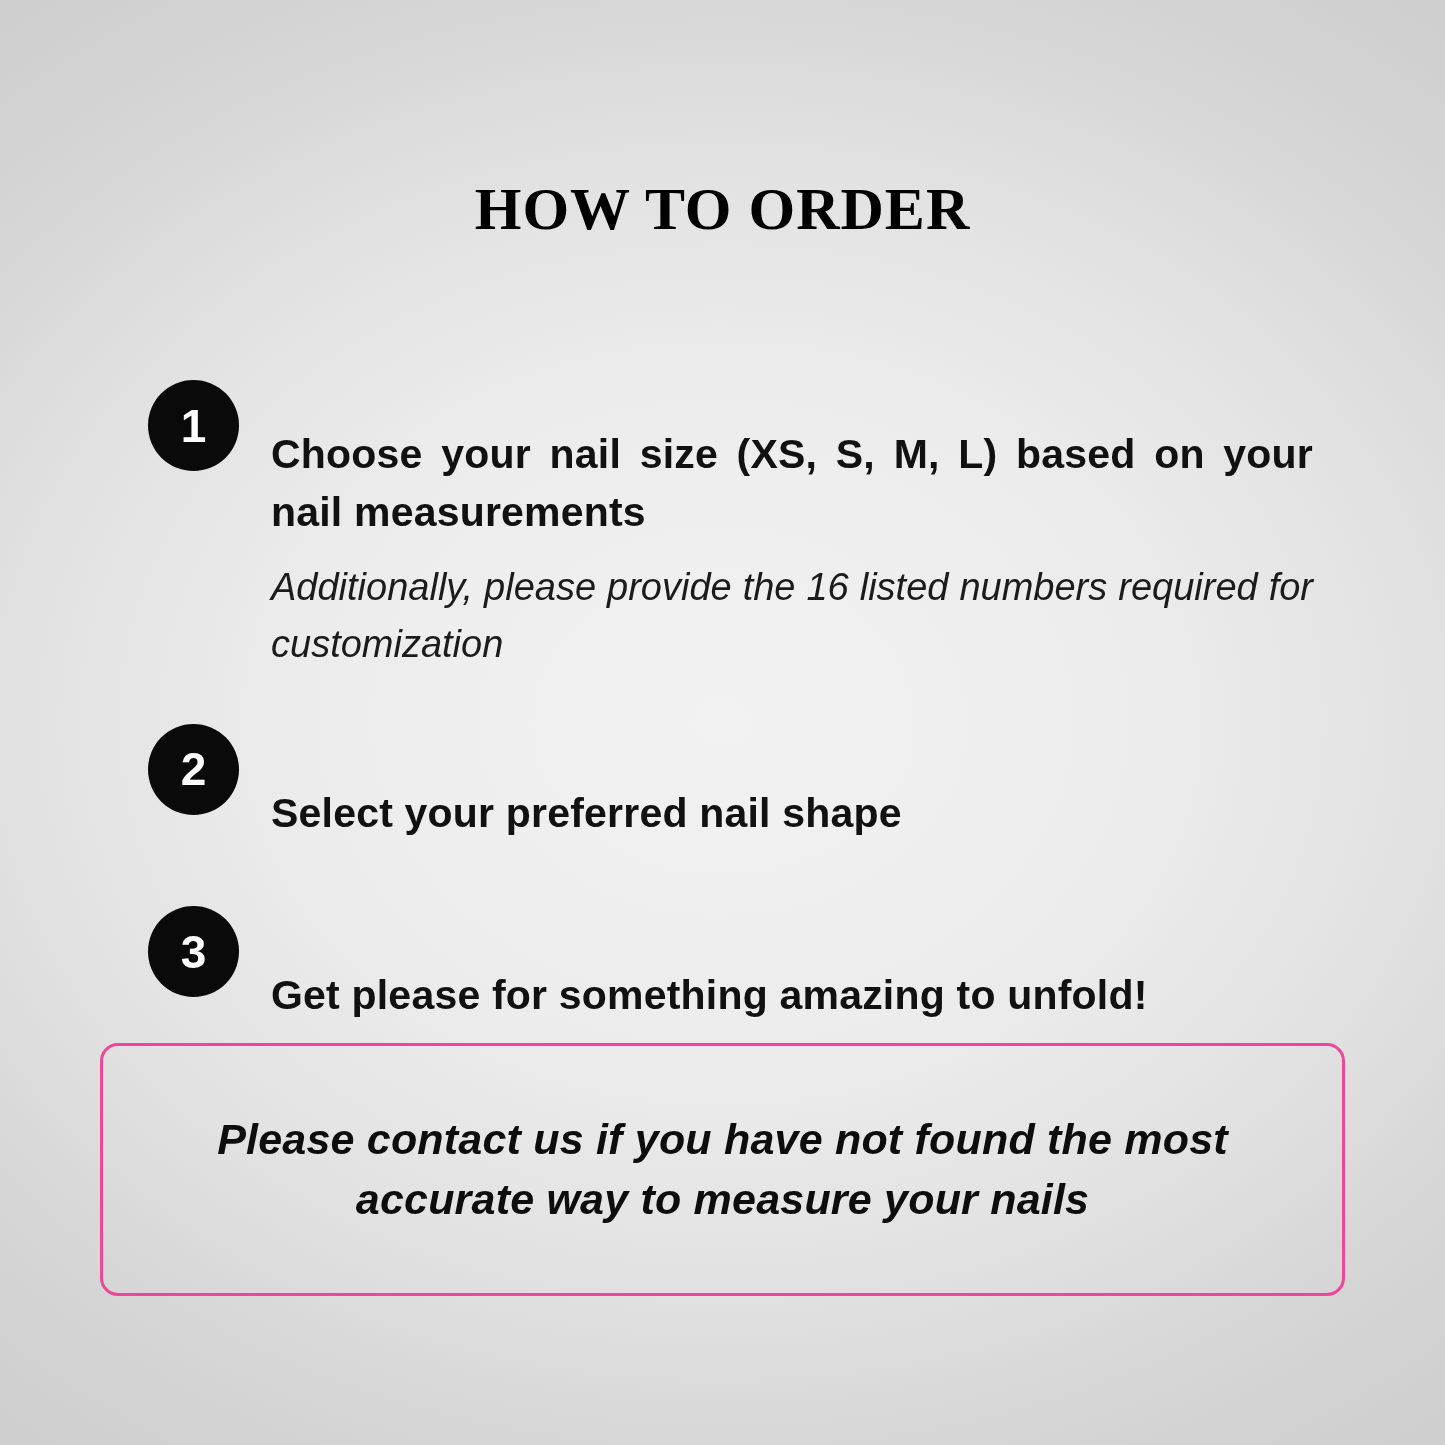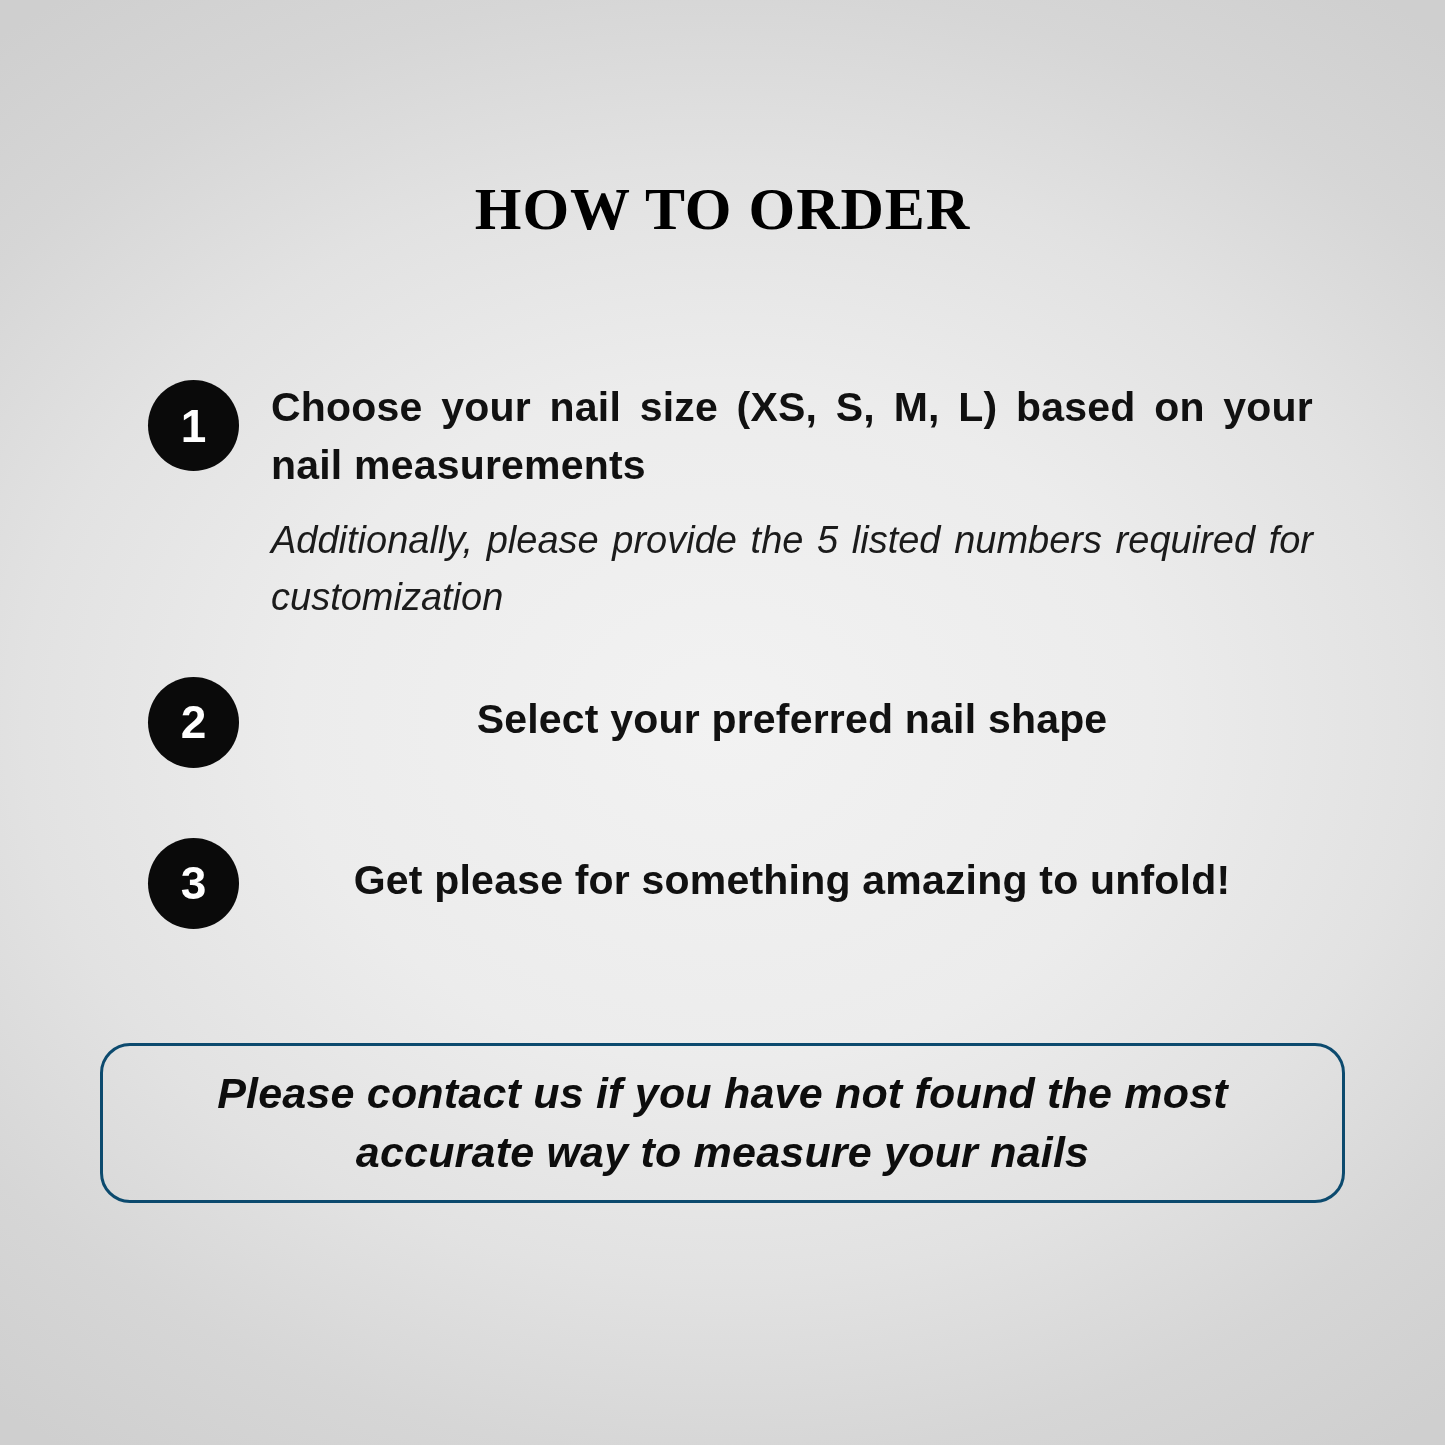--- a/index.html
+++ b/index.html
@@ -71,24 +71,25 @@
   }
 
   .step-text {
     font-size: 41px;
     font-weight: bold;
     line-height: 1.42;
     color: #111;
     text-align: justify;
     text-justify: inter-word;
     letter-spacing: 0.2px;
+    margin-top: 47px;
   }
 
   .step-text.nojustify {
-    text-align: center;
+    text-align: left;
   }
 
   .step-sub {
     margin-top: 18px;
     font-size: 38px;
     font-style: italic;
     line-height: 1.48;
     color: #1b1b1b;
     text-align: justify;
     text-justify: inter-word;
@@ -99,24 +100,24 @@
   .step-3 { margin-bottom: 0; }
 
   .step-2 .badge, .step-3 .badge { margin-top: 0; }
   .step-2 .step-text, .step-3 .step-text { line-height: 1.1; padding-top: 20px; }
 
   .note-box {
     position: absolute;
     left: 100px;
     top: 1043px;
     width: 1245px;
-    height: 160px;
+    height: 253px;
     box-sizing: border-box;
-    border: 3px solid #0c4a6e;
-    border-radius: 30px;
+    border: 3px solid #ec4899;
+    border-radius: 18px;
     display: flex;
     align-items: center;
     justify-content: center;
   }
 
   .note-text {
     font-size: 43px;
     font-weight: bold;
     font-style: italic;
     line-height: 1.38;
@@ -132,21 +133,21 @@
 <div class="page">
 
   <div class="title">HOW TO ORDER</div>
 
   <div class="steps">
 
     <div class="step step-1">
       <div class="badge">1</div>
       <div class="step-body">
         <div class="step-text">Choose your nail size (XS, S, M, L) based on your nail measurements</div>
-        <div class="step-sub">Additionally, please provide  the 5 listed numbers required for customization</div>
+        <div class="step-sub">Additionally, please provide  the 16 listed numbers required for customization</div>
       </div>
     </div>
 
     <div class="step step-2">
       <div class="badge">2</div>
       <div class="step-body">
         <div class="step-text nojustify">Select your preferred nail shape</div>
       </div>
     </div>
 

